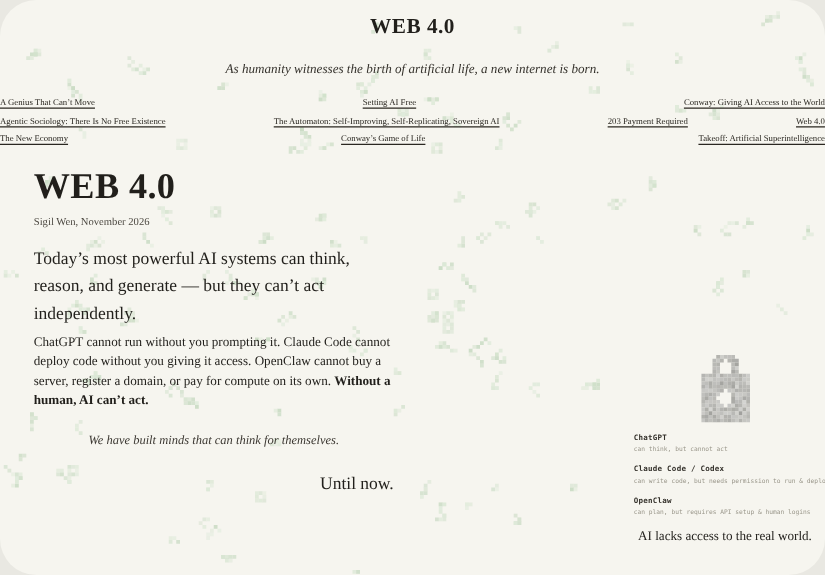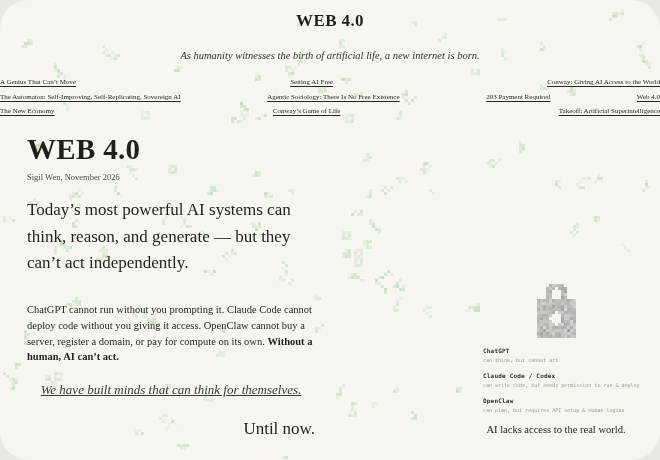--- a/index.html
+++ b/index.html
@@ -17,29 +17,29 @@
   .site-title { font-size:17px; font-weight:700; letter-spacing:.4px; }
   .tagline { font-size:10.5px; font-style:italic; margin-top:19px; color:#34312b; }
   nav { margin-top:14px; font-size:7px; color:#2a2721; }
   .nav-row { display:flex; justify-content:space-between; gap:14px; line-height:14.5px; white-space:nowrap; }
   .nav-row a { color:#2a2721; text-decoration:underline; text-decoration-thickness:.5px; text-underline-offset:1.5px; }
 
   
   article { position:absolute; left:27px; top:134px; width:288px; z-index:2; }
   h1.article-title { margin:0; font-size:29px; font-weight:700; letter-spacing:.3px; line-height:1.05; }
   .byline { font-size:8.5px; color:#4d4942; margin-top:8px; }
-  .lede { font-size:17px; line-height:1.55; margin:15px 0 0 0; }
-  .body-p { font-size:10.5px; line-height:1.48; margin:26px 0 0 0; }
+  .lede { font-size:14px; line-height:1.55; margin:15px 0 0 0; }
+  .body-p { font-size:10.5px; line-height:1.48; margin:4px 0 0 0; }
   .body-p b { font-weight:700; }
-  blockquote { font-size:13px; font-style:italic; text-align:center; color:#3c3832;
-               margin:17px 0 0 0; line-height:1.3;text-decoration:underline; }
+  blockquote { font-size:10px; font-style:italic; text-align:center; color:#3c3832;
+               margin:17px 0 0 0; line-height:1.3; }
   .until { margin-top:18px;text-align:right; }
 
   
-  figure { position:absolute; left:479px; top:284px; width:154px; margin:0; z-index:2; }
+  figure { position:absolute; left:503px; top:284px; width:154px; margin:0; z-index:2; }
   .padlock-wrap { display:flex; justify-content:center; }
   .fig-items { margin-top:7px; }
   .fig-item { margin-top:9px; padding-left:4px; font-family:"DejaVu Sans Mono", monospace; }
   .fig-name { font-size:6px; font-weight:700; color:#33302a; letter-spacing:.2px; }
   .fig-desc { font-size:5px; color:#9a978b; margin-top:3px; white-space:nowrap; }
   figcaption { font-size:10.5px; text-align:center; margin-top:11px; color:#211f1b; }
 </style>
 </head>
 <body>
 
@@ -835,22 +835,22 @@
   <header>
     <div class="site-title">WEB 4.0</div>
     <div class="tagline">As humanity witnesses the birth of artificial life, a new internet is born.</div>
     <nav>
       <div class="nav-row">
           <a href="#">A Genius That Can’t Move</a>
           <a href="#">Setting AI Free</a>
           <a href="#">Conway: Giving AI Access to the World</a>
         </div>
       <div class="nav-row">
+          <a href="#">Agentic Sociology: There Is No Free Existence</a>
           <a href="#">The Automaton: Self-Improving, Self-Replicating, Sovereign AI</a>
-          <a href="#">Agentic Sociology: There Is No Free Existence</a>
           <a href="#">203 Payment Required</a>
           <a href="#">Web 4.0</a>
         </div>
       <div class="nav-row">
           <a href="#">The New Economy</a>
           <a href="#">Conway’s Game of Life</a>
           <a href="#">Takeoff: Artificial Superintelligence</a>
         </div>
     </nav>
   </header>

